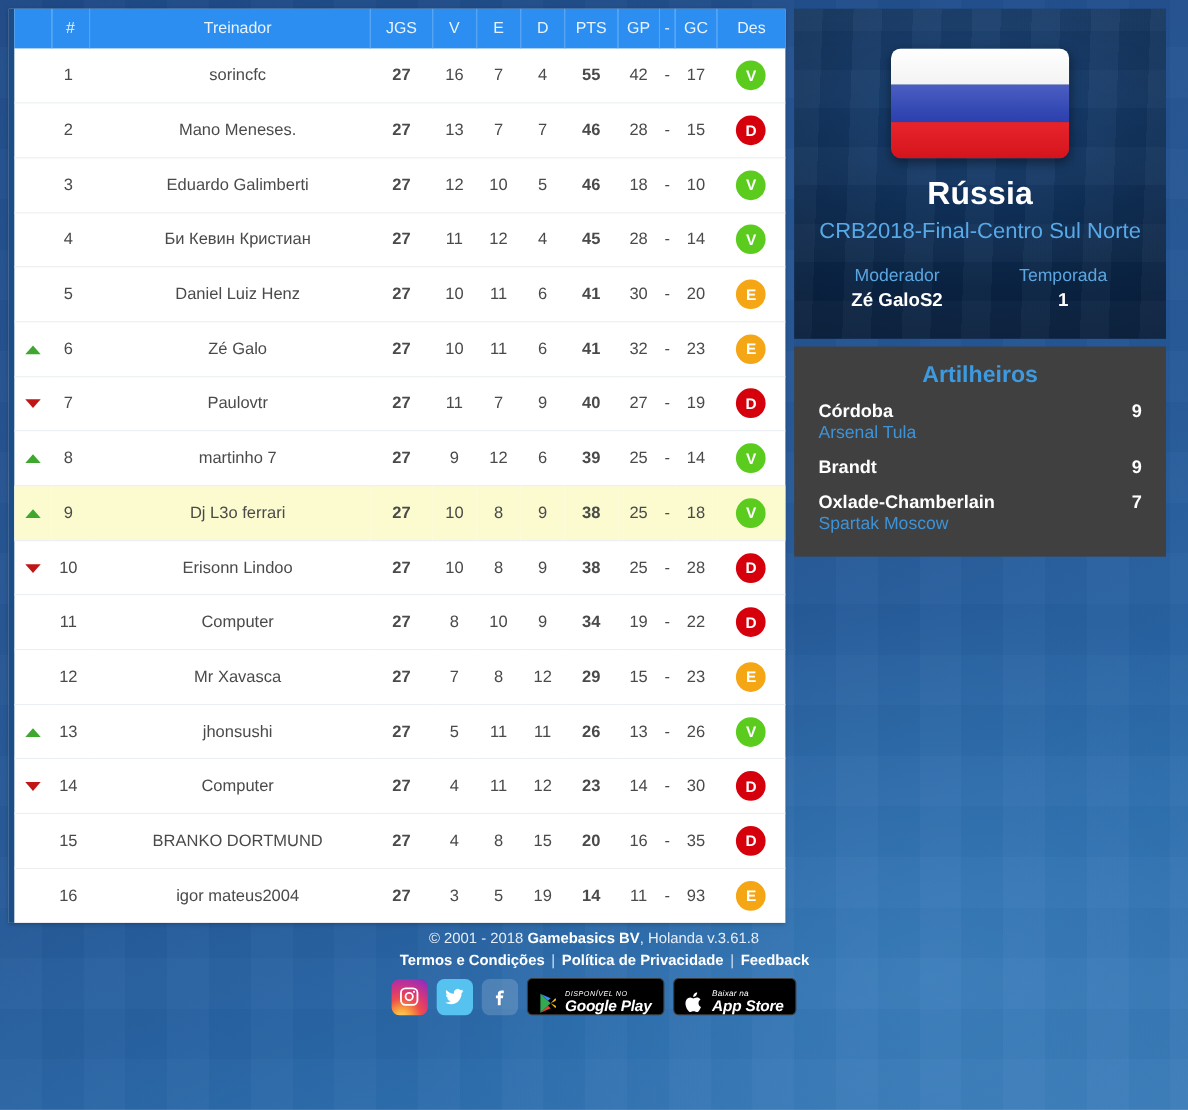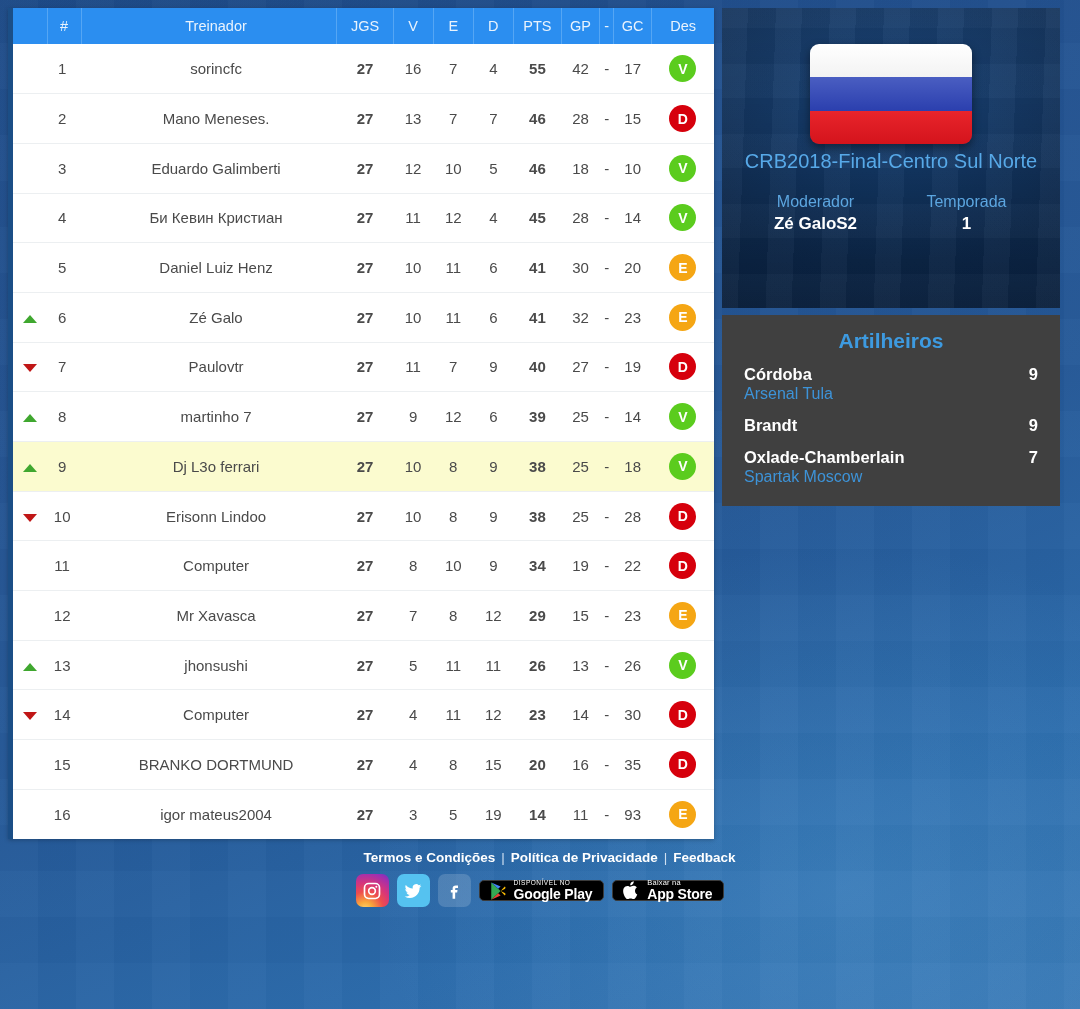--- a/index.html
+++ b/index.html
@@ -161,24 +161,25 @@
     width: 33px; height: 33px; border-radius: 7px;
     display: flex; align-items: center; justify-content: center;
   }
   .soc.ig {
     background: radial-gradient(circle at 28% 108%, #fdd870 0%, #f9a83c 18%, #ee4d4d 42%, #d6357c 62%, #a02fb0 86%, #6a35c7 100%);
   }
   .soc.tw { background: #55c2f0; }
   .soc.fb { background: rgba(255,255,255,0.16); }
 
   .store {
-    height: 21px; border-radius: 5px; background: #000;
-    display: flex; align-items: center; gap: 7px;
+    height: 34px; border-radius: 5px; background: #000;
+    display: flex; align-items: flex-end; gap: 7px;
     padding: 0 11px 0 9px; color: #fff;
     border: 1px solid #3b3b3b;
+    font-style: italic;
   }
   .store .txt { display: flex; flex-direction: column; line-height: 1.05; text-align: left; }
   .store .small { font-size: 6.5px; letter-spacing: 0.5px; text-transform: uppercase; }
   .store .big { font-size: 14px; font-weight: bold; letter-spacing: -0.2px; }
   .store.apple .small { text-transform: none; font-size: 7.5px; letter-spacing: 0.2px; }
 </style>
 </head>
 <body>
 
 <div class="page">
@@ -434,20 +435,21 @@
   <div class="side">
 
     <div class="team-card">
       <div class="stadium"></div>
       <div class="team-card-inner">
         <div class="flag">
           <div class="band white"></div>
           <div class="band blue"></div>
           <div class="band red"></div>
         </div>
+        <div class="team-name">Rússia</div>
         <div class="league-name">CRB2018-Final-Centro Sul Norte</div>
         <div class="meta-row">
           <div class="meta-col">
             <div class="meta-label">Moderador</div>
             <div class="meta-value">Zé GaloS2</div>
           </div>
           <div class="meta-col">
             <div class="meta-label">Temporada</div>
             <div class="meta-value">1</div>
           </div>
@@ -477,20 +479,21 @@
               <span class="scorer-goals">7</span>
             </div>
             <div class="scorer-club">Spartak Moscow</div>
           </div>
         </div>
     </div>
 
   </div>
 
   <div class="footer">
+    <div class="copy"><span>© 2001 - 2018 </span><b>Gamebasics BV</b><span>, Holanda v.3.61.8</span></div>
     <div class="links">
       <a href="#">Termos e Condições</a><span class="sep">|</span><a href="#">Política de Privacidade</a><span class="sep">|</span><a href="#">Feedback</a>
     </div>
     <div class="badges-row">
       <div class="soc ig">
         <svg width="20" height="20" viewBox="0 0 24 24" fill="none" stroke="#fff" stroke-width="2">
           <rect x="3" y="3" width="18" height="18" rx="5"></rect>
             <circle cx="12" cy="12" r="4"></circle>
             <circle cx="17.2" cy="6.8" r="1.2" fill="#fff" stroke="none"></circle>
         </svg>

